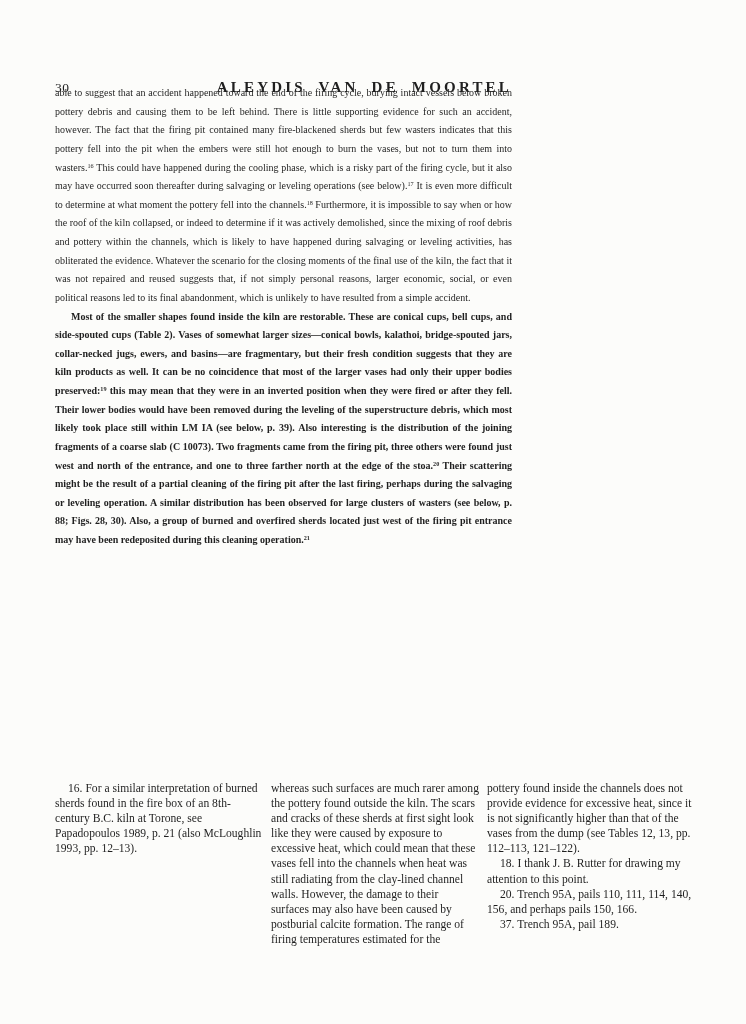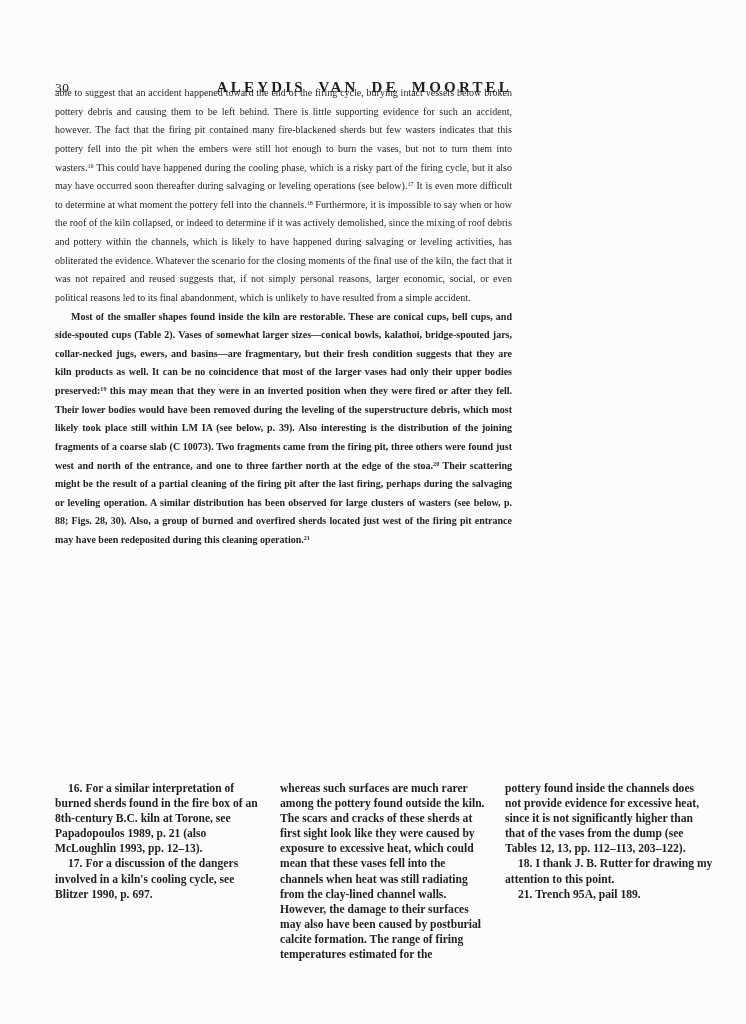--- a/index.html
+++ b/index.html
@@ -60,22 +60,21 @@
     position: relative;
     top: -0.45em;
     vertical-align: baseline;
   }
   .footnotes {
     position: absolute;
     left: 55px;
     top: 781px;
     width: 658px;
     display: flex;
-    gap: 17px;
-    font-weight: bold;
+    gap: 8px;
   }
   .footnote-column {
     width: 208px;
     flex: 0 0 208px;
   }
   .footnote-para {
     margin: 0;
     font-size: 11.6px;
     line-height: 15.1px;
     text-align: left;
@@ -96,25 +95,25 @@
   </div>
 
   <div class="body-text">
       <p class="body-para">able to suggest that an accident happened toward the end of the firing cycle, burying intact vessels below broken pottery debris and causing them to be left behind. There is little supporting evidence for such an accident, however. The fact that the firing pit contained many fire-blackened sherds but few wasters indicates that this pottery fell into the pit when the embers were still hot enough to burn the vases, but not to turn them into wasters.<sup class="fn-ref">16</sup> This could have happened during the cooling phase, which is a risky part of the firing cycle, but it also may have occurred soon thereafter during salvaging or leveling operations (see below).<sup class="fn-ref">17</sup> It is even more difficult to determine at what moment the pottery fell into the channels.<sup class="fn-ref">18</sup> Furthermore, it is impossible to say when or how the roof of the kiln collapsed, or indeed to determine if it was actively demolished, since the mixing of roof debris and pottery within the channels, which is likely to have happened during salvaging or leveling activities, has obliterated the evidence. Whatever the scenario for the closing moments of the final use of the kiln, the fact that it was not repaired and reused suggests that, if not simply personal reasons, larger economic, social, or even political reasons led to its final abandonment, which is unlikely to have resulted from a simple accident.</p>
       <p class="body-para indented">Most of the smaller shapes found inside the kiln are restorable. These are conical cups, bell cups, and side-spouted cups (Table 2). Vases of somewhat larger sizes—conical bowls, kalathoi, bridge-spouted jars, collar-necked jugs, ewers, and basins—are fragmentary, but their fresh condition suggests that they are kiln products as well. It can be no coincidence that most of the larger vases had only their upper bodies preserved:<sup class="fn-ref">19</sup> this may mean that they were in an inverted position when they were fired or after they fell. Their lower bodies would have been removed during the leveling of the superstructure debris, which most likely took place still within LM IA (see below, p. 39). Also interesting is the distribution of the joining fragments of a coarse slab (C 10073). Two fragments came from the firing pit, three others were found just west and north of the entrance, and one to three farther north at the edge of the stoa.<sup class="fn-ref">20</sup> Their scattering might be the result of a partial cleaning of the firing pit after the last firing, perhaps during the salvaging or leveling operation. A similar distribution has been observed for large clusters of wasters (see below, p. 88; Figs. 28, 30). Also, a group of burned and overfired sherds located just west of the firing pit entrance may have been redeposited during this cleaning operation.<sup class="fn-ref">21</sup></p>
     </div>
 
   <div class="footnotes">
     <div class="footnote-column">
         <p class="footnote-para indented">16. For a similar interpretation of burned sherds found in the fire box of an 8th-century B.C. kiln at Torone, see Papadopoulos 1989, p. 21 (also McLoughlin 1993, pp. 12–13).</p>
-        <p class="footnote-para indented">17. For a discussion of the dangers involved in a kiln's cooling cycle, see Blitzer 1990, p. 697.</p>
       </div>
     <div class="footnote-column">
         <p class="footnote-para">whereas such surfaces are much rarer among the pottery found outside the kiln. The scars and cracks of these sherds at first sight look like they were caused by exposure to excessive heat, which could mean that these vases fell into the channels when heat was still radiating from the clay-lined channel walls. However, the damage to their surfaces may also have been caused by postburial calcite formation. The range of firing temperatures estimated for the</p>
       </div>
     <div class="footnote-column">
-        <p class="footnote-para">pottery found inside the channels does not provide evidence for excessive heat, since it is not significantly higher than that of the vases from the dump (see Tables 12, 13, pp. 112–113, 203–122).</p>
+        <p class="footnote-para">pottery found inside the channels does not provide evidence for excessive heat, since it is not significantly higher than that of the vases from the dump (see Tables 12, 13, pp. 112–113, 121–122).</p>
         <p class="footnote-para indented">18. I thank J. B. Rutter for drawing my attention to this point.</p>
-        <p class="footnote-para indented">21. Trench 95A, pail 189.</p>
+        <p class="footnote-para indented">20. Trench 95A, pails 110, 111, 114, 140, 156, and perhaps pails 150, 166.</p>
+        <p class="footnote-para indented">37. Trench 95A, pail 189.</p>
       </div>
   </div>
 
 </div>
 
 </body></html>

